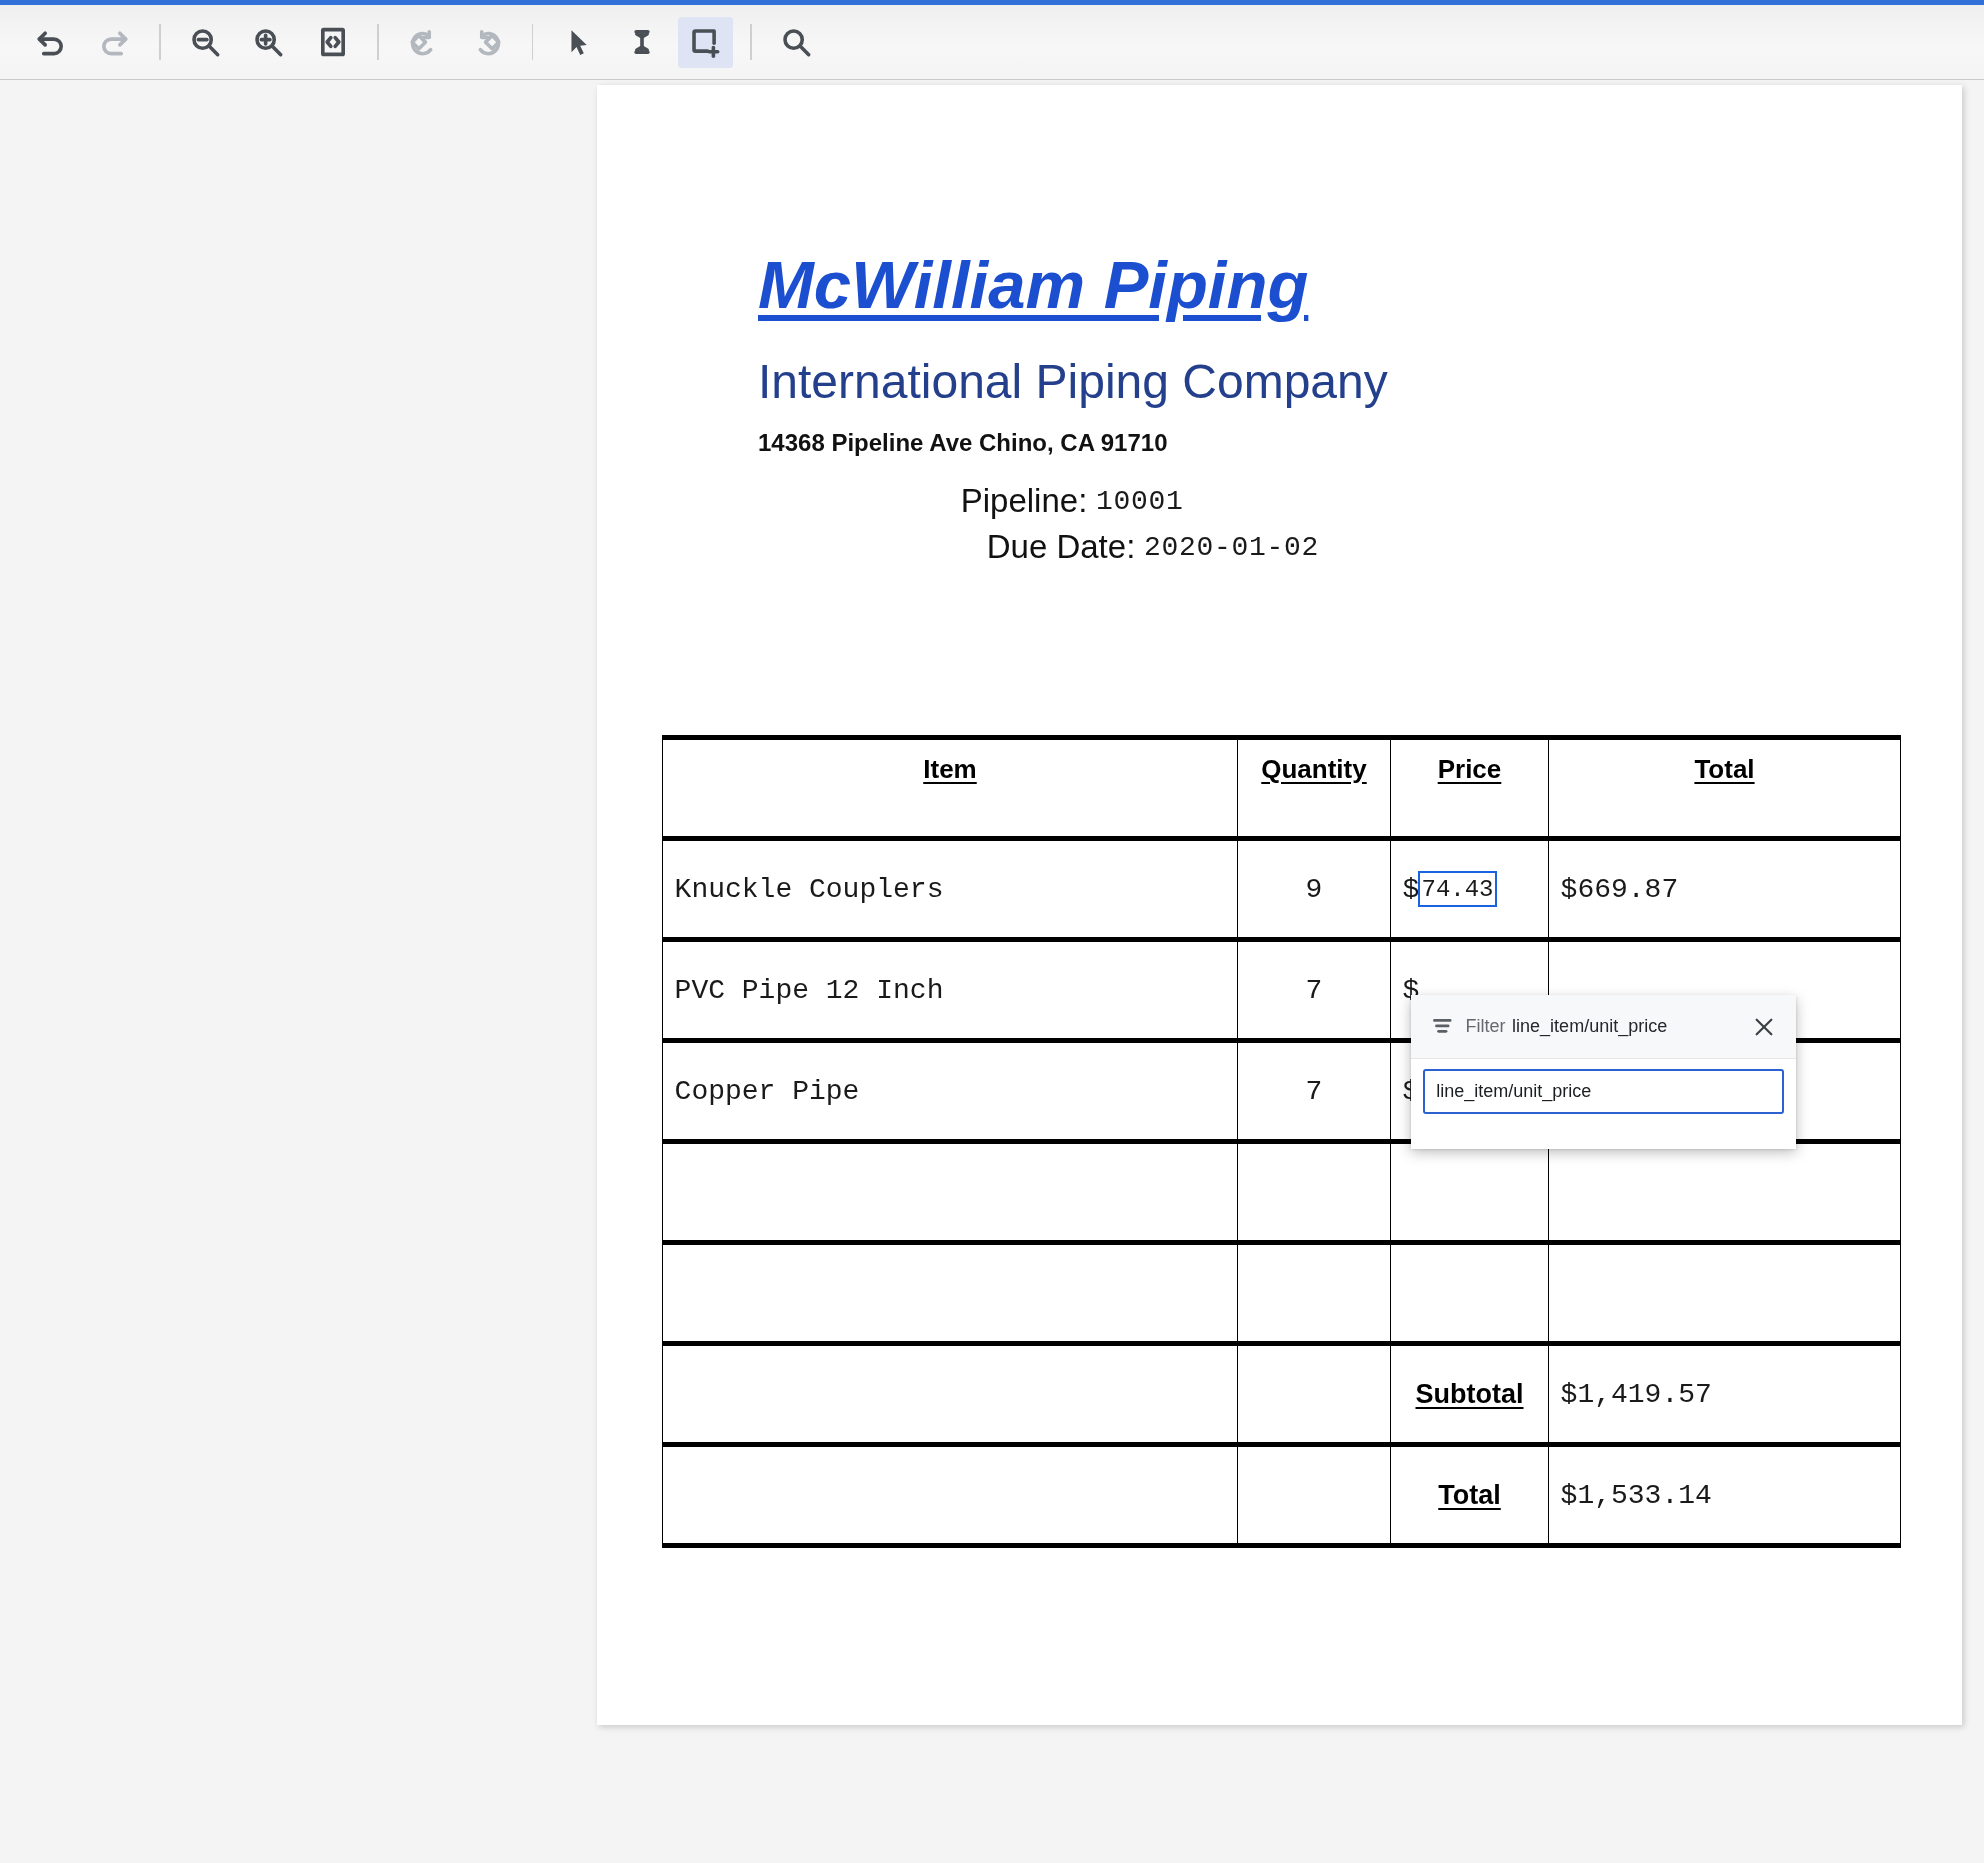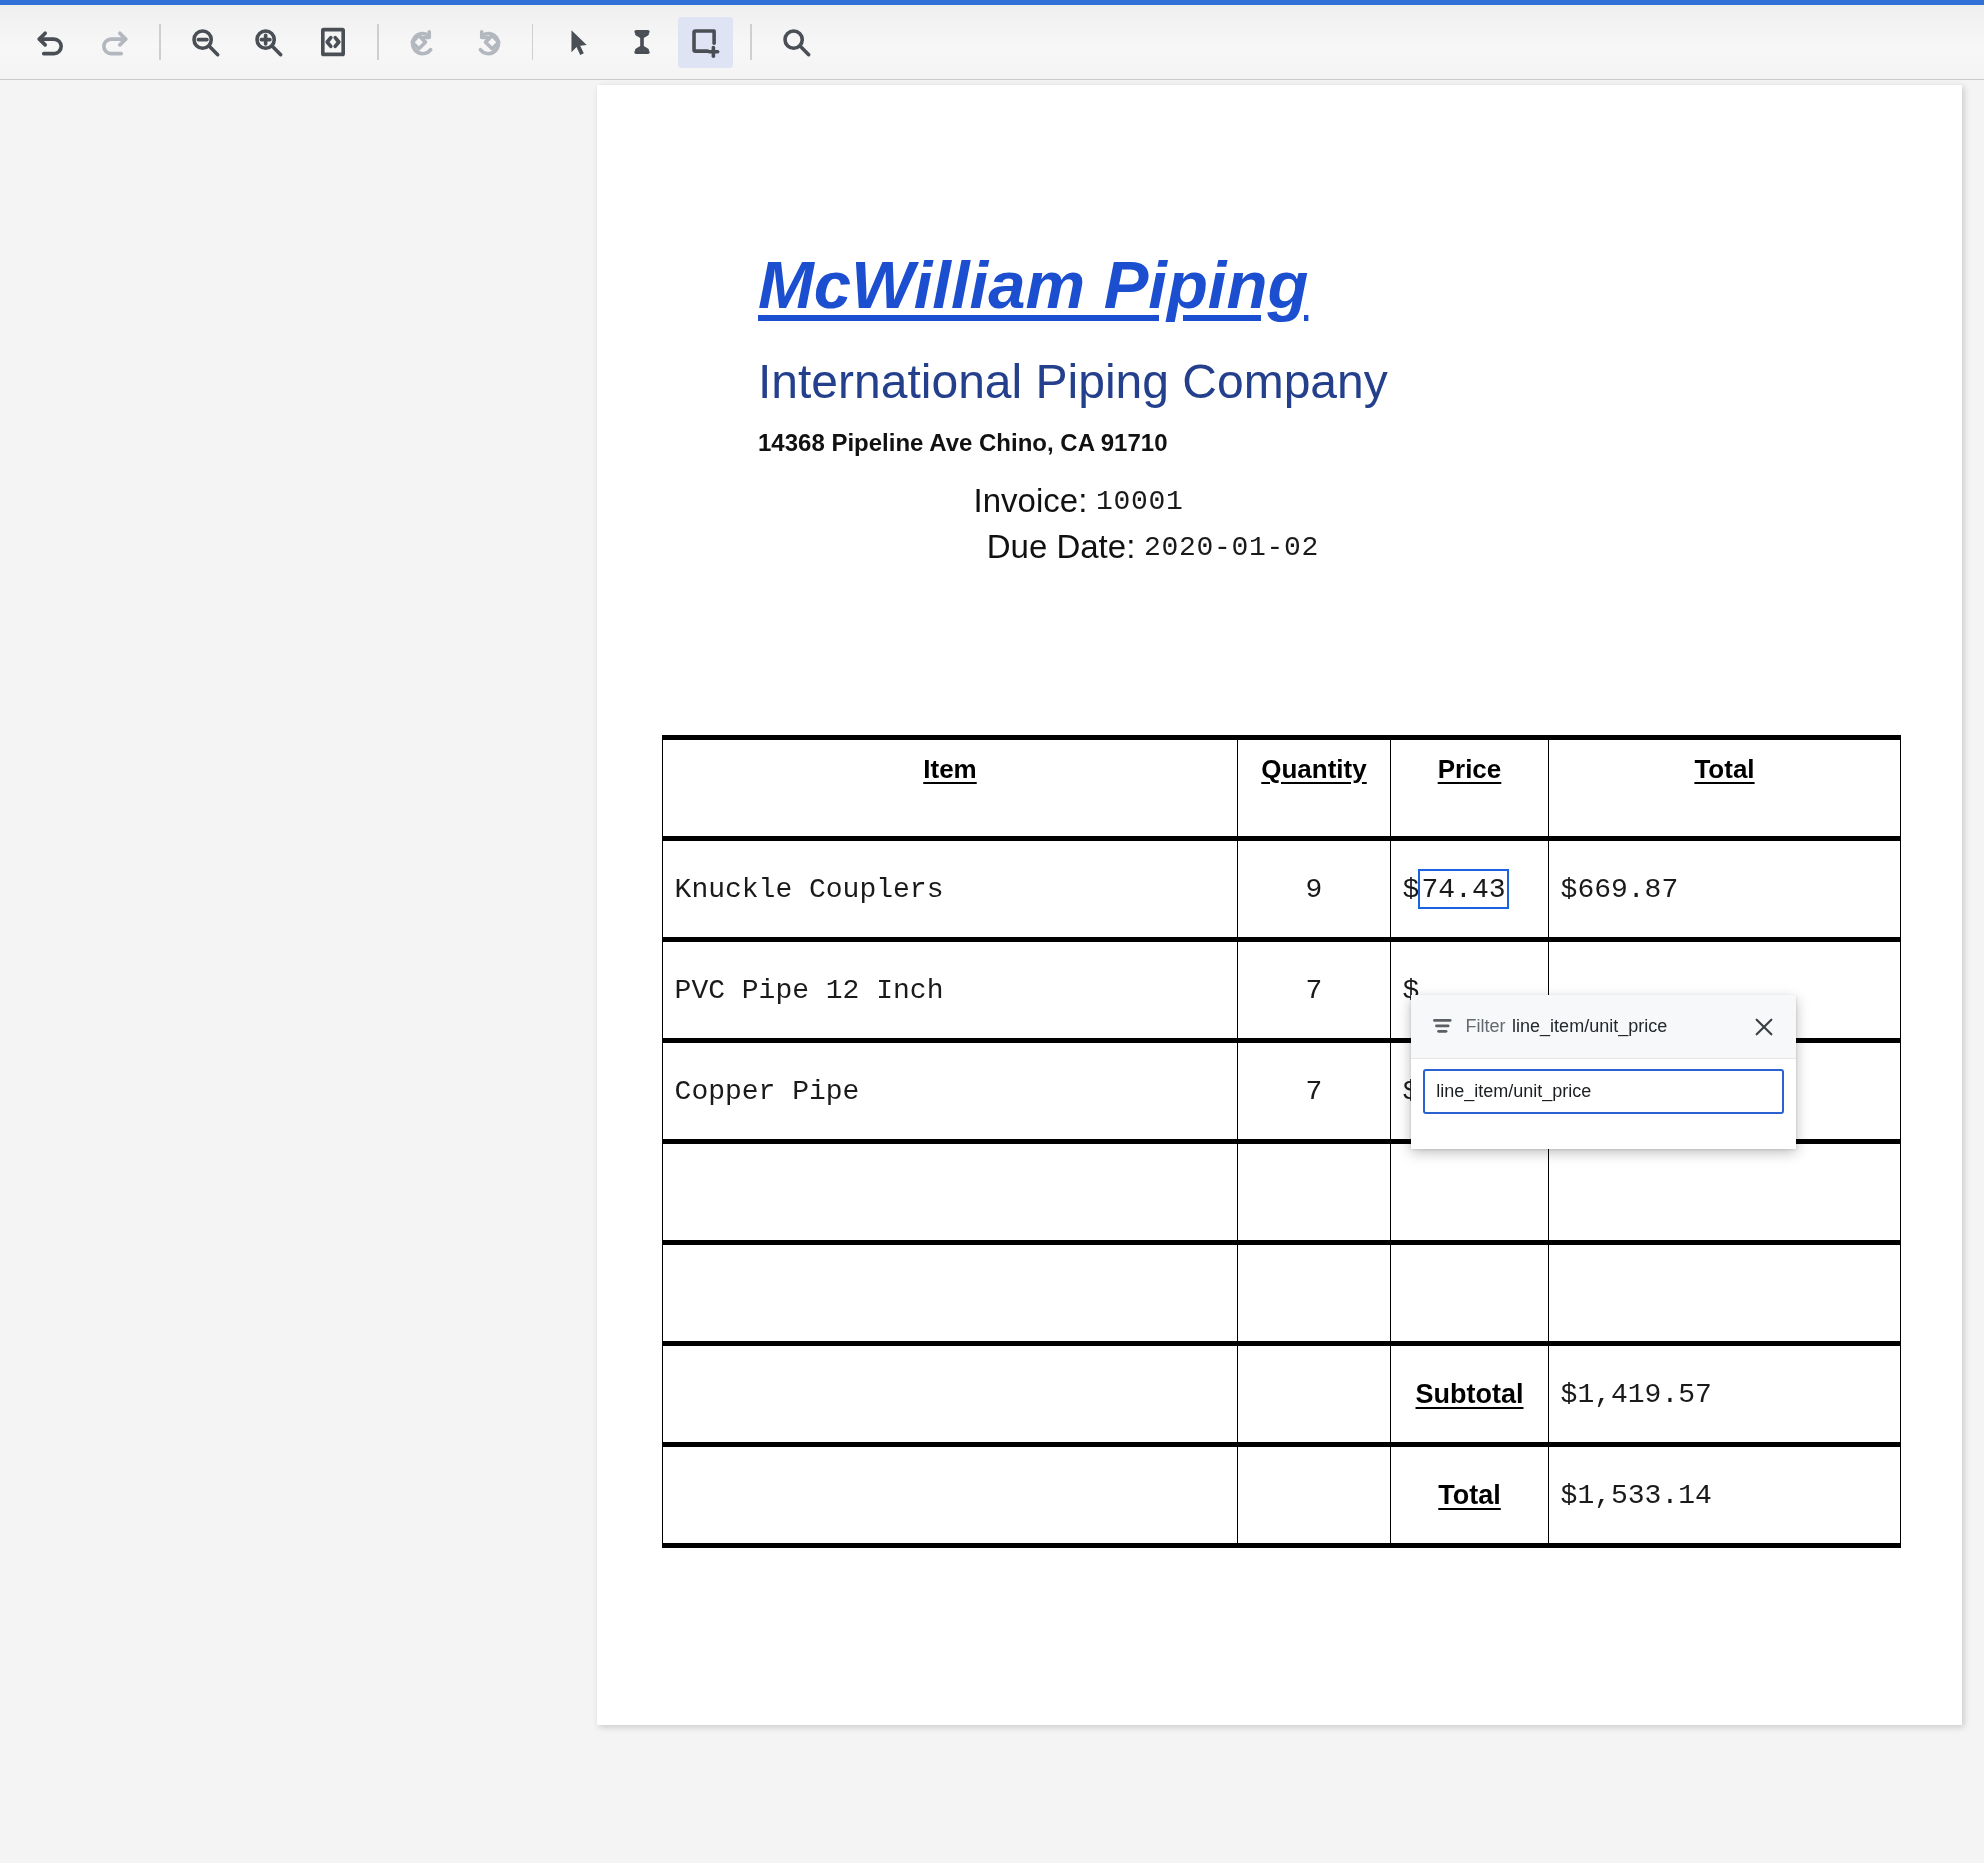--- a/index.html
+++ b/index.html
@@ -148,21 +148,21 @@
     text-align: center;
     font-size: 27px; font-weight: bold; color: #000;
     text-decoration: underline; text-underline-offset: 3.6px;
     font-family: "Liberation Sans", sans-serif;
   }
 
   
   .price-wrap { display: flex; align-items: center; }
   .price-dollar { font-family: "Liberation Mono", monospace; font-size: 28px; }
   .price-sel {
-    font-family: "Liberation Mono", monospace; font-size: 28px;
+    font-family: "Liberation Mono", monospace; font-size: 24px;
     outline: 2.9px solid #1a63e0;
     background: transparent;
     padding: 2.9px 1.4px 2.9px 1.4px;
     margin-left: 0.7px;
   }
 
   
   #filter-popup {
     position: absolute;
     left: 1411px; top: 915px;
@@ -316,21 +316,21 @@
 <div id="canvas">
   <div id="page">
     <div id="doc-body">
 
       <div id="company-name">McWilliam Piping</div>
       <div id="company-tagline">International Piping Company</div>
       <div id="company-address">14368 Pipeline Ave Chino, CA 91710</div>
 
       <div id="meta">
         <div class="meta-row" style="top:0px;">
-          <span class="meta-label">Invoice:</span>
+          <span class="meta-label">Pipeline:</span>
           <span class="meta-value">10001</span>
         </div>
         <div class="meta-row" style="top:46px;padding-left:48px;">
           <span class="meta-label">Due Date:</span>
           <span class="meta-value">2020-01-02</span>
         </div>
       </div>
 
       <table id="inv-table">
         <colgroup>

